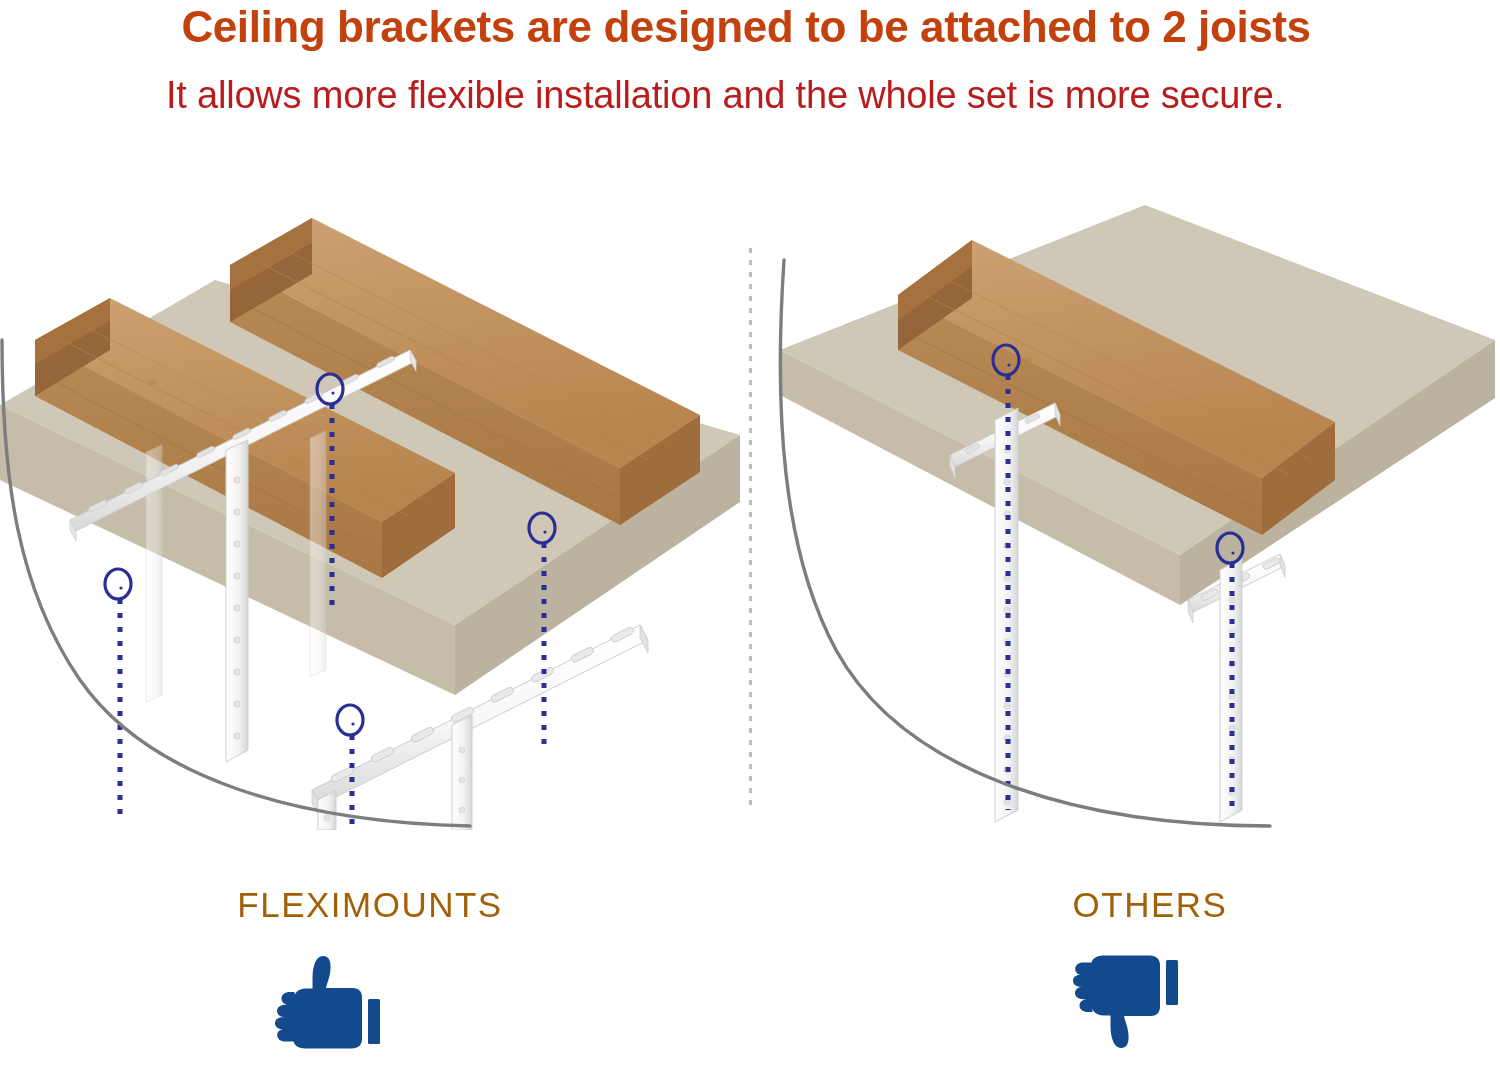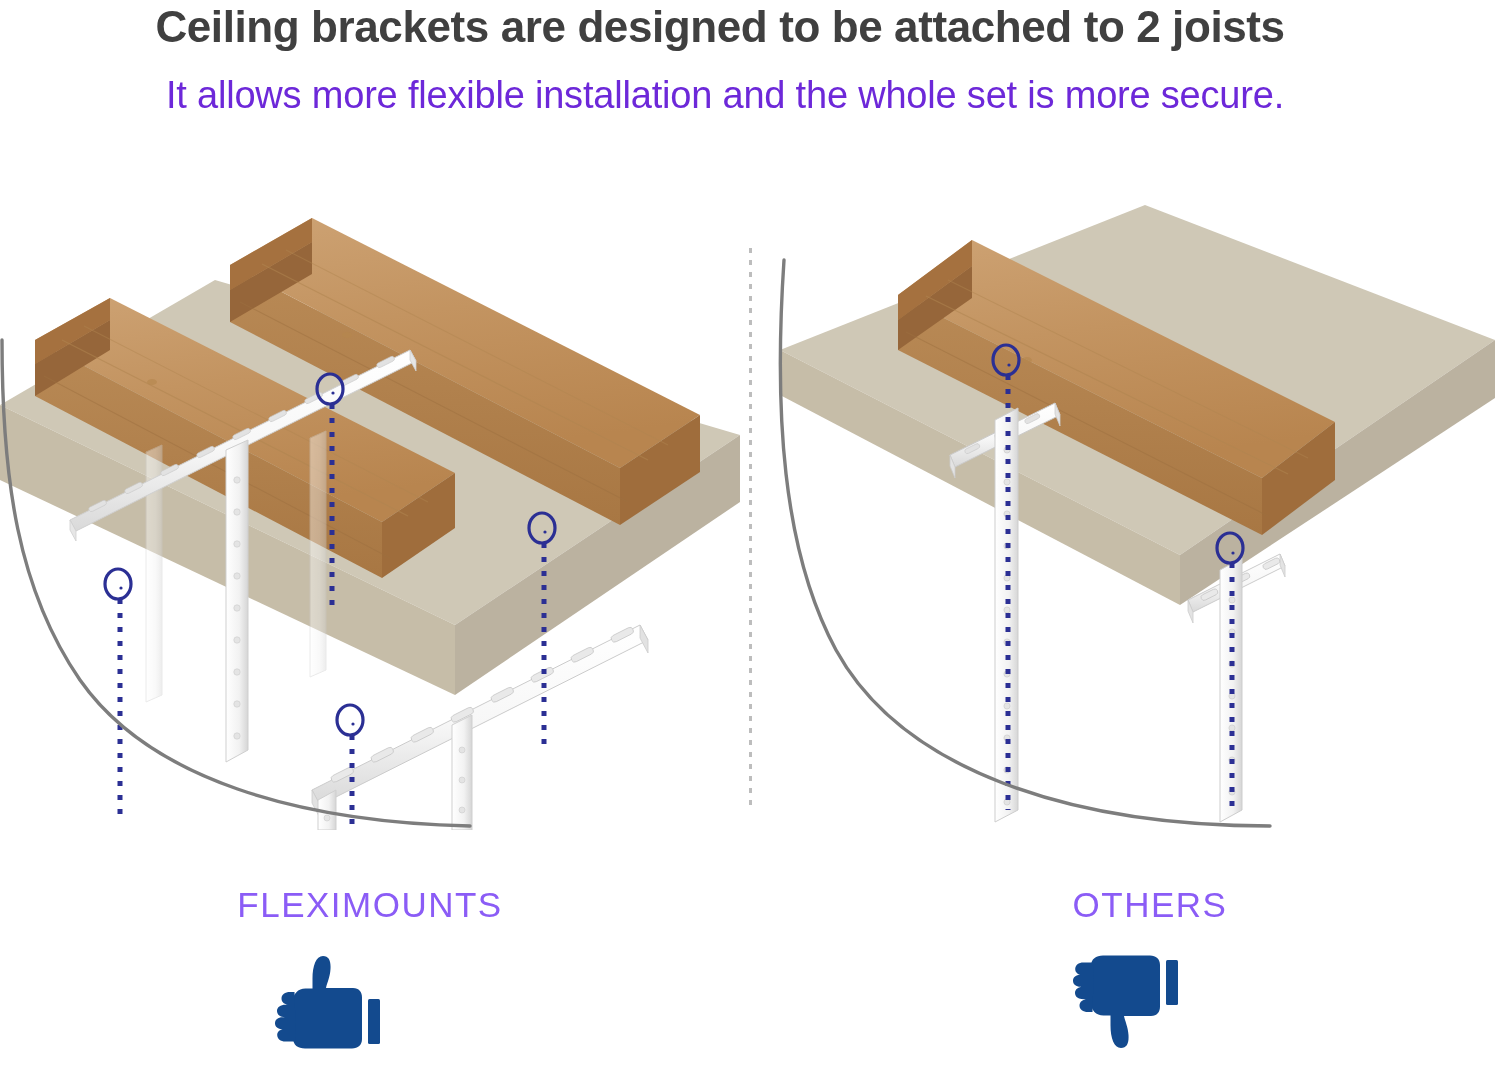--- a/index.html
+++ b/index.html
@@ -22,32 +22,33 @@
     width: 1500px;
   }
   #title {
     position: absolute;
     left: 0; top: 2px;
     width: 1440px;
     text-align: center;
     font-size: 44px;
     font-weight: bold;
     letter-spacing: -0.4px;
-    color: #404040;
+    color: #c2410c;
     white-space: nowrap;
+    padding-left: 26px;
   }
   #subtitle {
     position: absolute;
     left: 0; top: 74px;
     width: 1450px;
     text-align: center;
     font-size: 38px;
     font-weight: normal;
     letter-spacing: -0.2px;
-    color: #6d28d9;
+    color: #b91c1c;
     white-space: nowrap;
   }
 
   
   #stage {
     position: absolute;
     left: 0; top: 150px;
     width: 1500px; height: 680px;
   }
   .panel { position: absolute; top: 0; height: 680px; }
@@ -67,21 +68,21 @@
     background-repeat: repeat-y;
   }
 
   
   .caption {
     position: absolute;
     top: 885px;
     text-align: center;
     font-size: 35px;
     letter-spacing: 1.5px;
-    color: #8b5cf6;
+    color: #a16207;
     white-space: nowrap;
   }
   #caption-left  { left: 80px;  width: 580px; }
   #caption-right { left: 870px; width: 560px; text-align: center; }
 
   .thumb {
     position: absolute;
     top: 952px;
   }
   #thumb-up   { left: 272px; }

